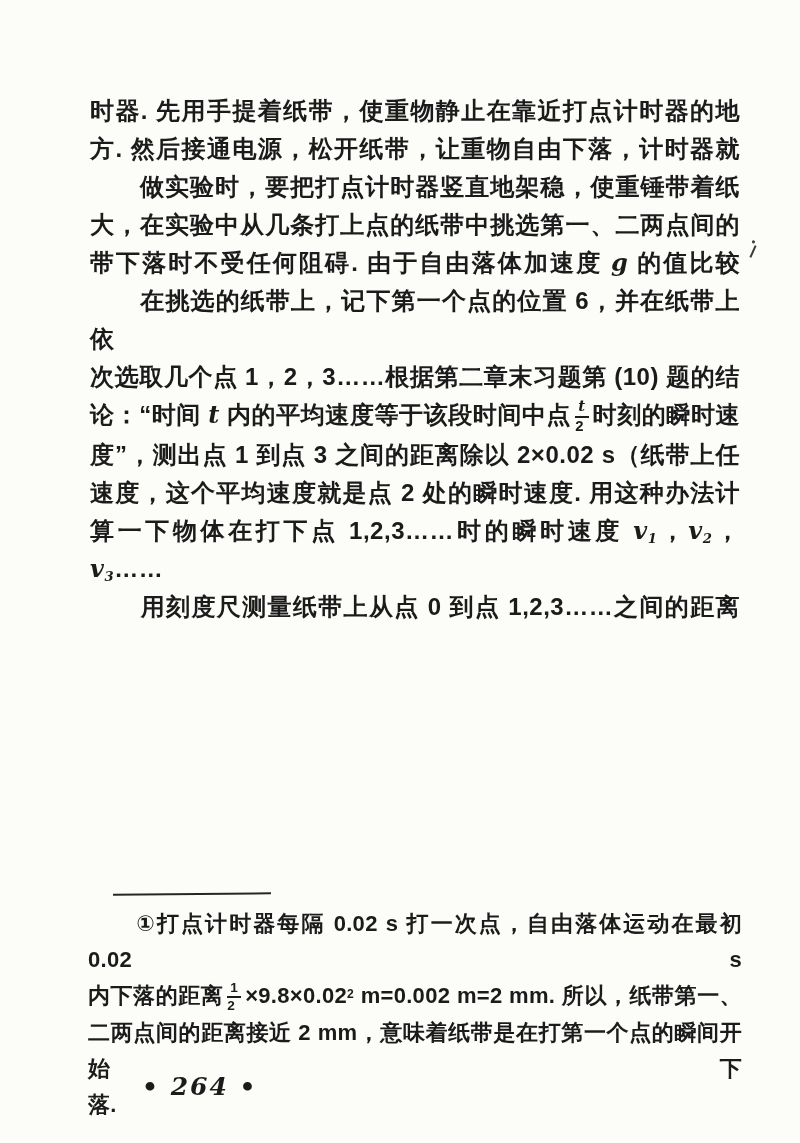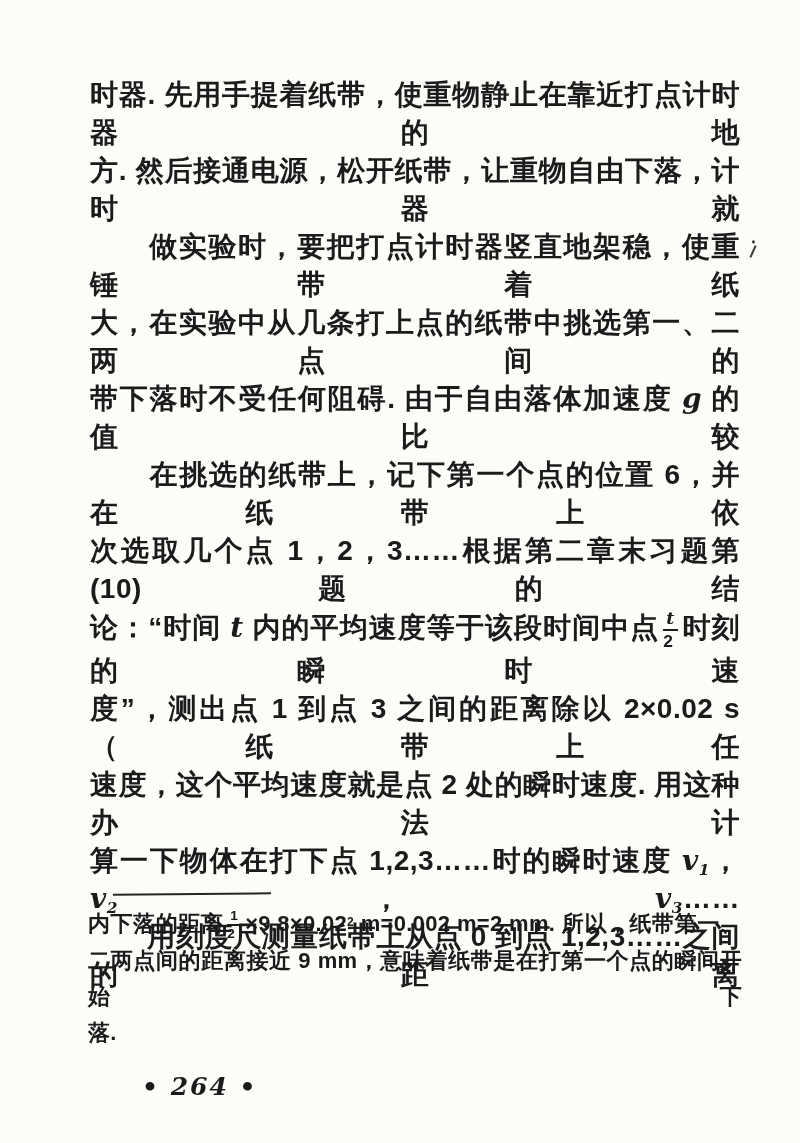--- a/index.html
+++ b/index.html
@@ -5,22 +5,22 @@
   html,body{margin:0;padding:0;}
   .page{
     position:relative;
     width:800px;height:1143px;
     background:#fcfcf9;
     color:#1b1b1b;
     font-family:"Liberation Sans","DejaVu Sans",sans-serif;
     overflow:hidden;
   }
   .bodytext{
-    position:absolute;left:90px;top:76px;width:650px;
-    font-size:28px;font-weight:700;letter-spacing:0.5px;
+    position:absolute;left:90px;top:92px;width:650px;
+    font-size:24px;font-weight:700;letter-spacing:0.5px;
   }
   .bline{
     min-height:38px;line-height:38px;
     text-align:justify;text-align-last:justify;
   }
   .bline.end{text-align-last:left;}
   .it{
     font-style:italic;
     font-family:"DejaVu Serif","Liberation Serif",serif;
     font-weight:700;
@@ -94,23 +94,24 @@
       </div>
     <div>
         <div class="bline"><span>　　用刻度尺测量纸带上从点 0 到点 1,2,3……之间的距离</span></div>
       </div>
 
   </div>
 
   <div class="separator"></div>
 
   <div class="footnote">
+      <div class="bline"><span>　　①打点计时器每隔 0.02 s 打一次点，自由落体运动在最初 0.02 s</span></div>
       <div class="bline"><span>内下落的距离</span><span class="frac">
           <span class="num">1</span>
           <span class="den">2</span>
         </span><span>×9.8×0.02<sup>2</sup></span><span> m=0.002 m=2 mm. 所以，纸带第一、</span></div>
-      <div class="bline"><span>二两点间的距离接近 9 mm，意味着纸带是在打第一个点的瞬间开始下</span></div>
+      <div class="bline"><span>二两点间的距离接近 2 mm，意味着纸带是在打第一个点的瞬间开始下</span></div>
       <div class="bline end"><span>落.</span></div>
     </div>
 
   <div class="page-number">• 264 •</div>
 
 </div>
 
 </body></html>

